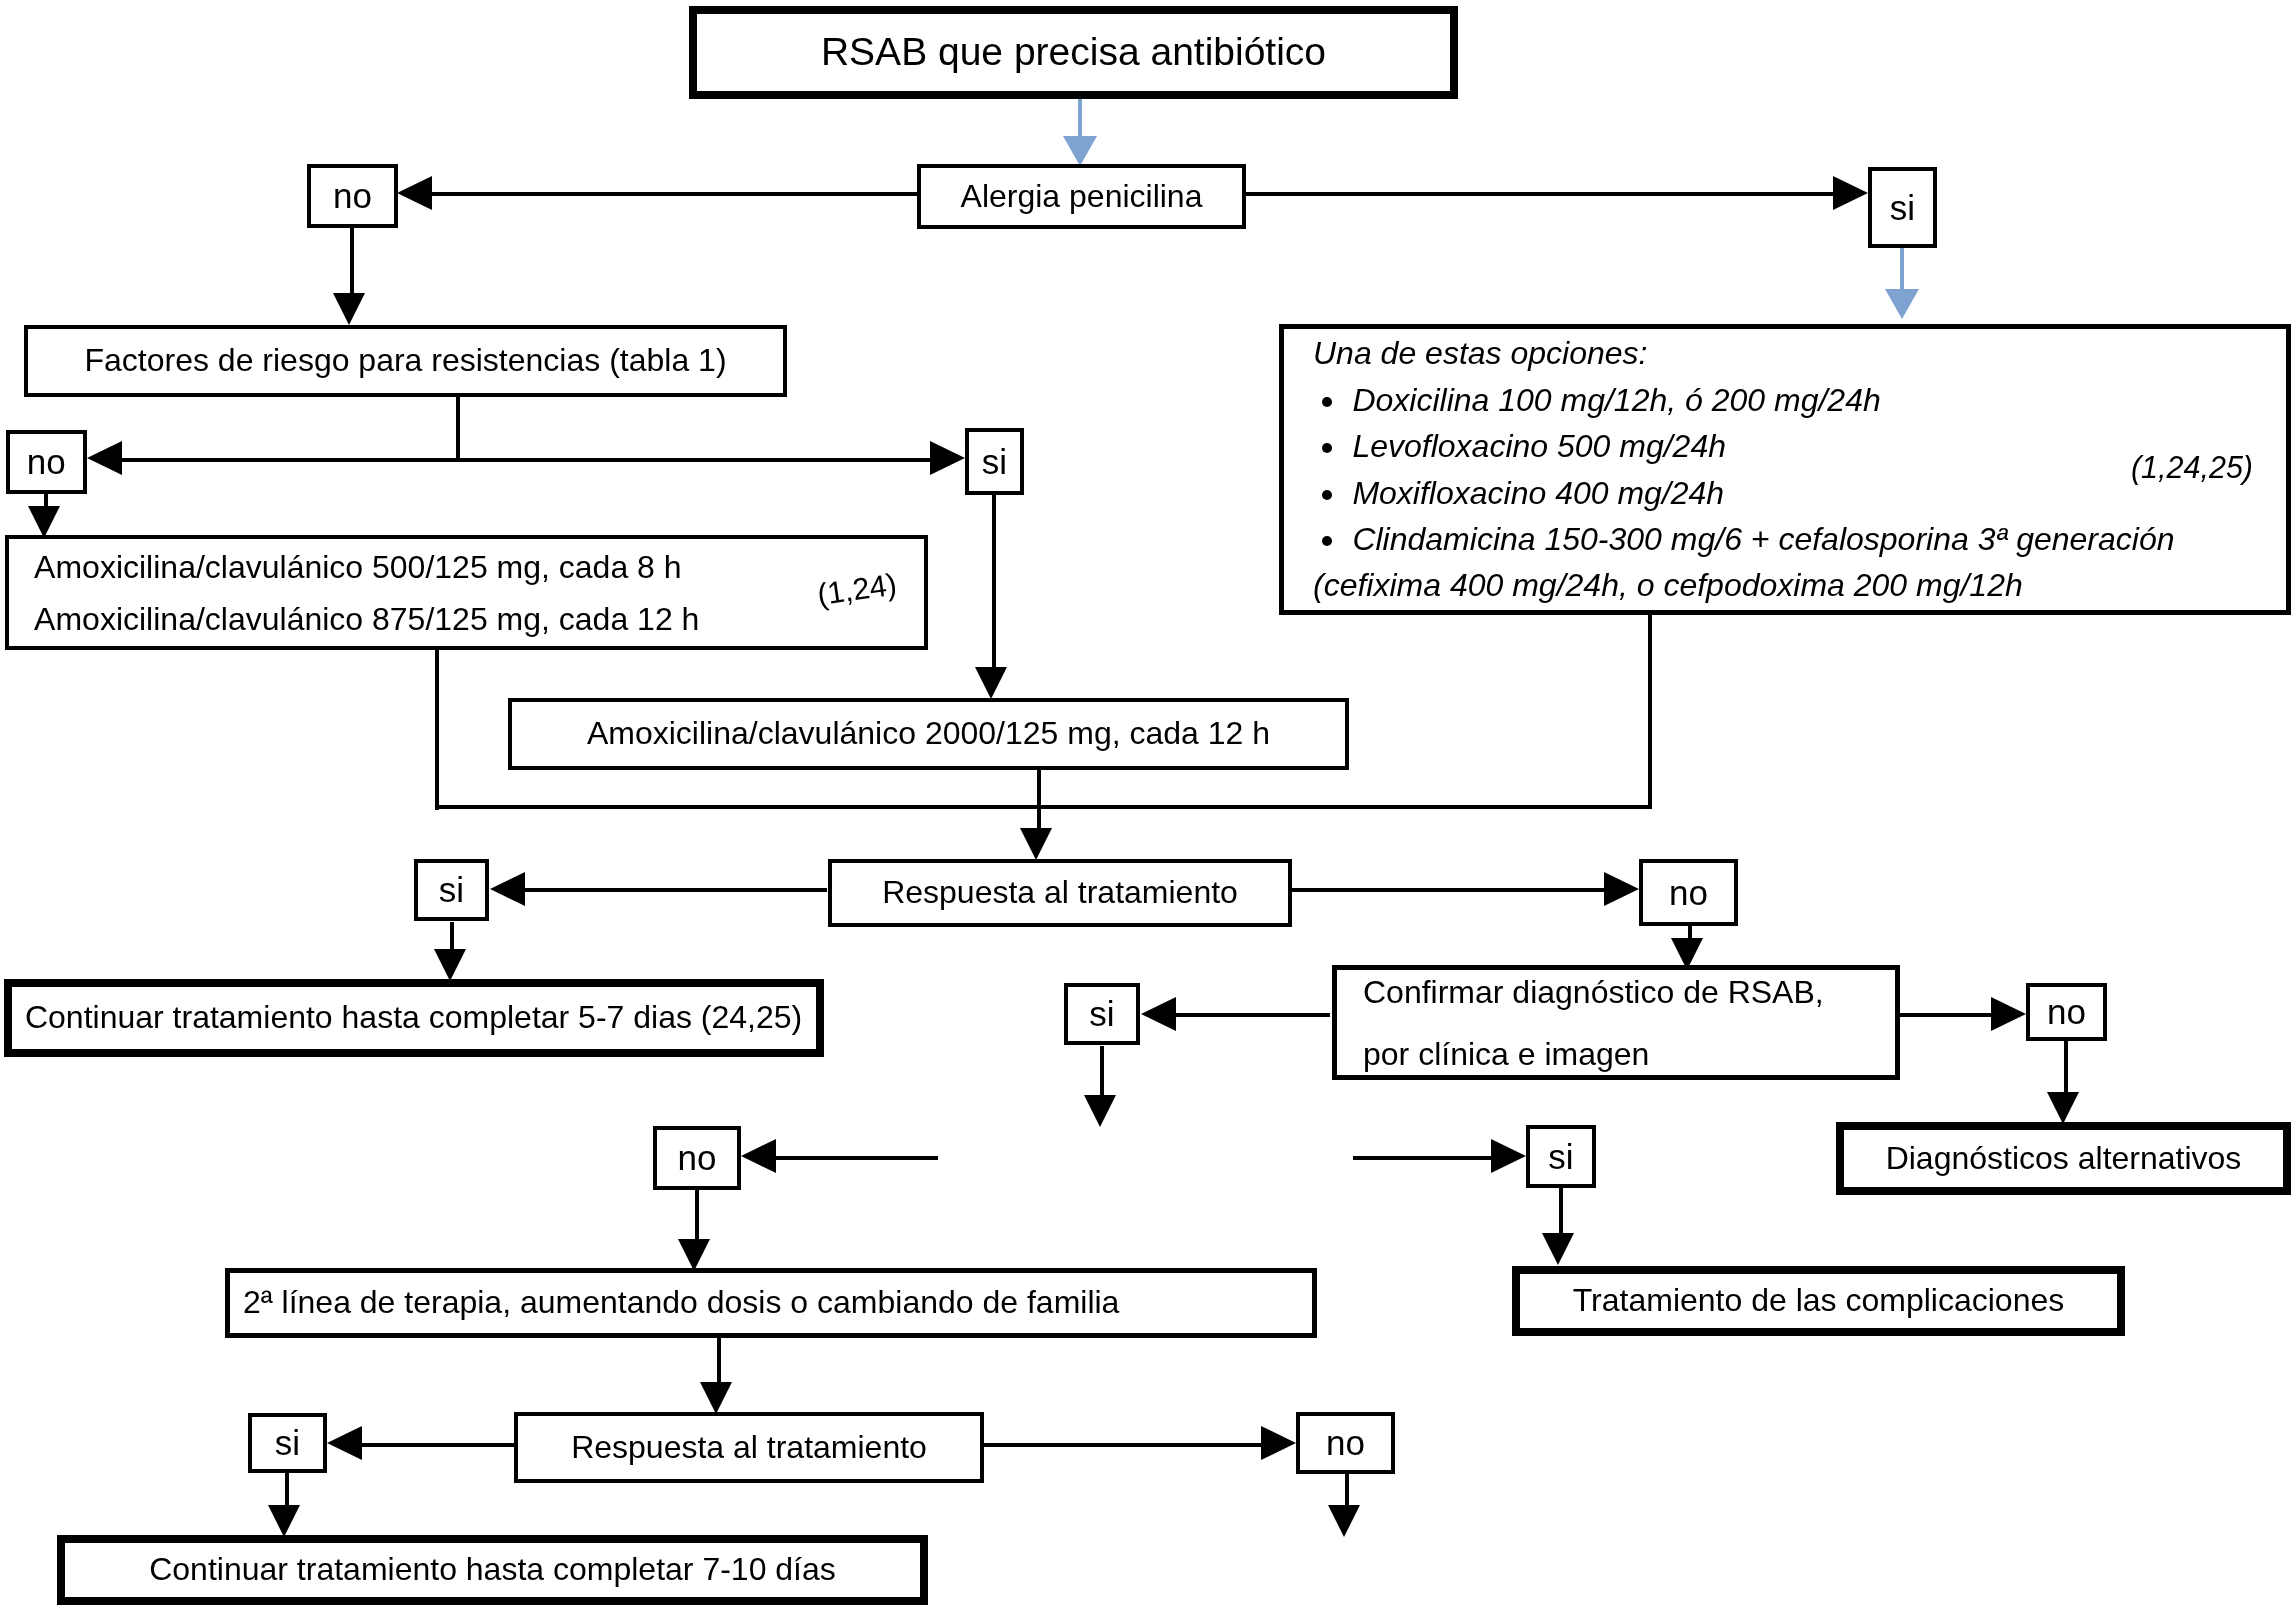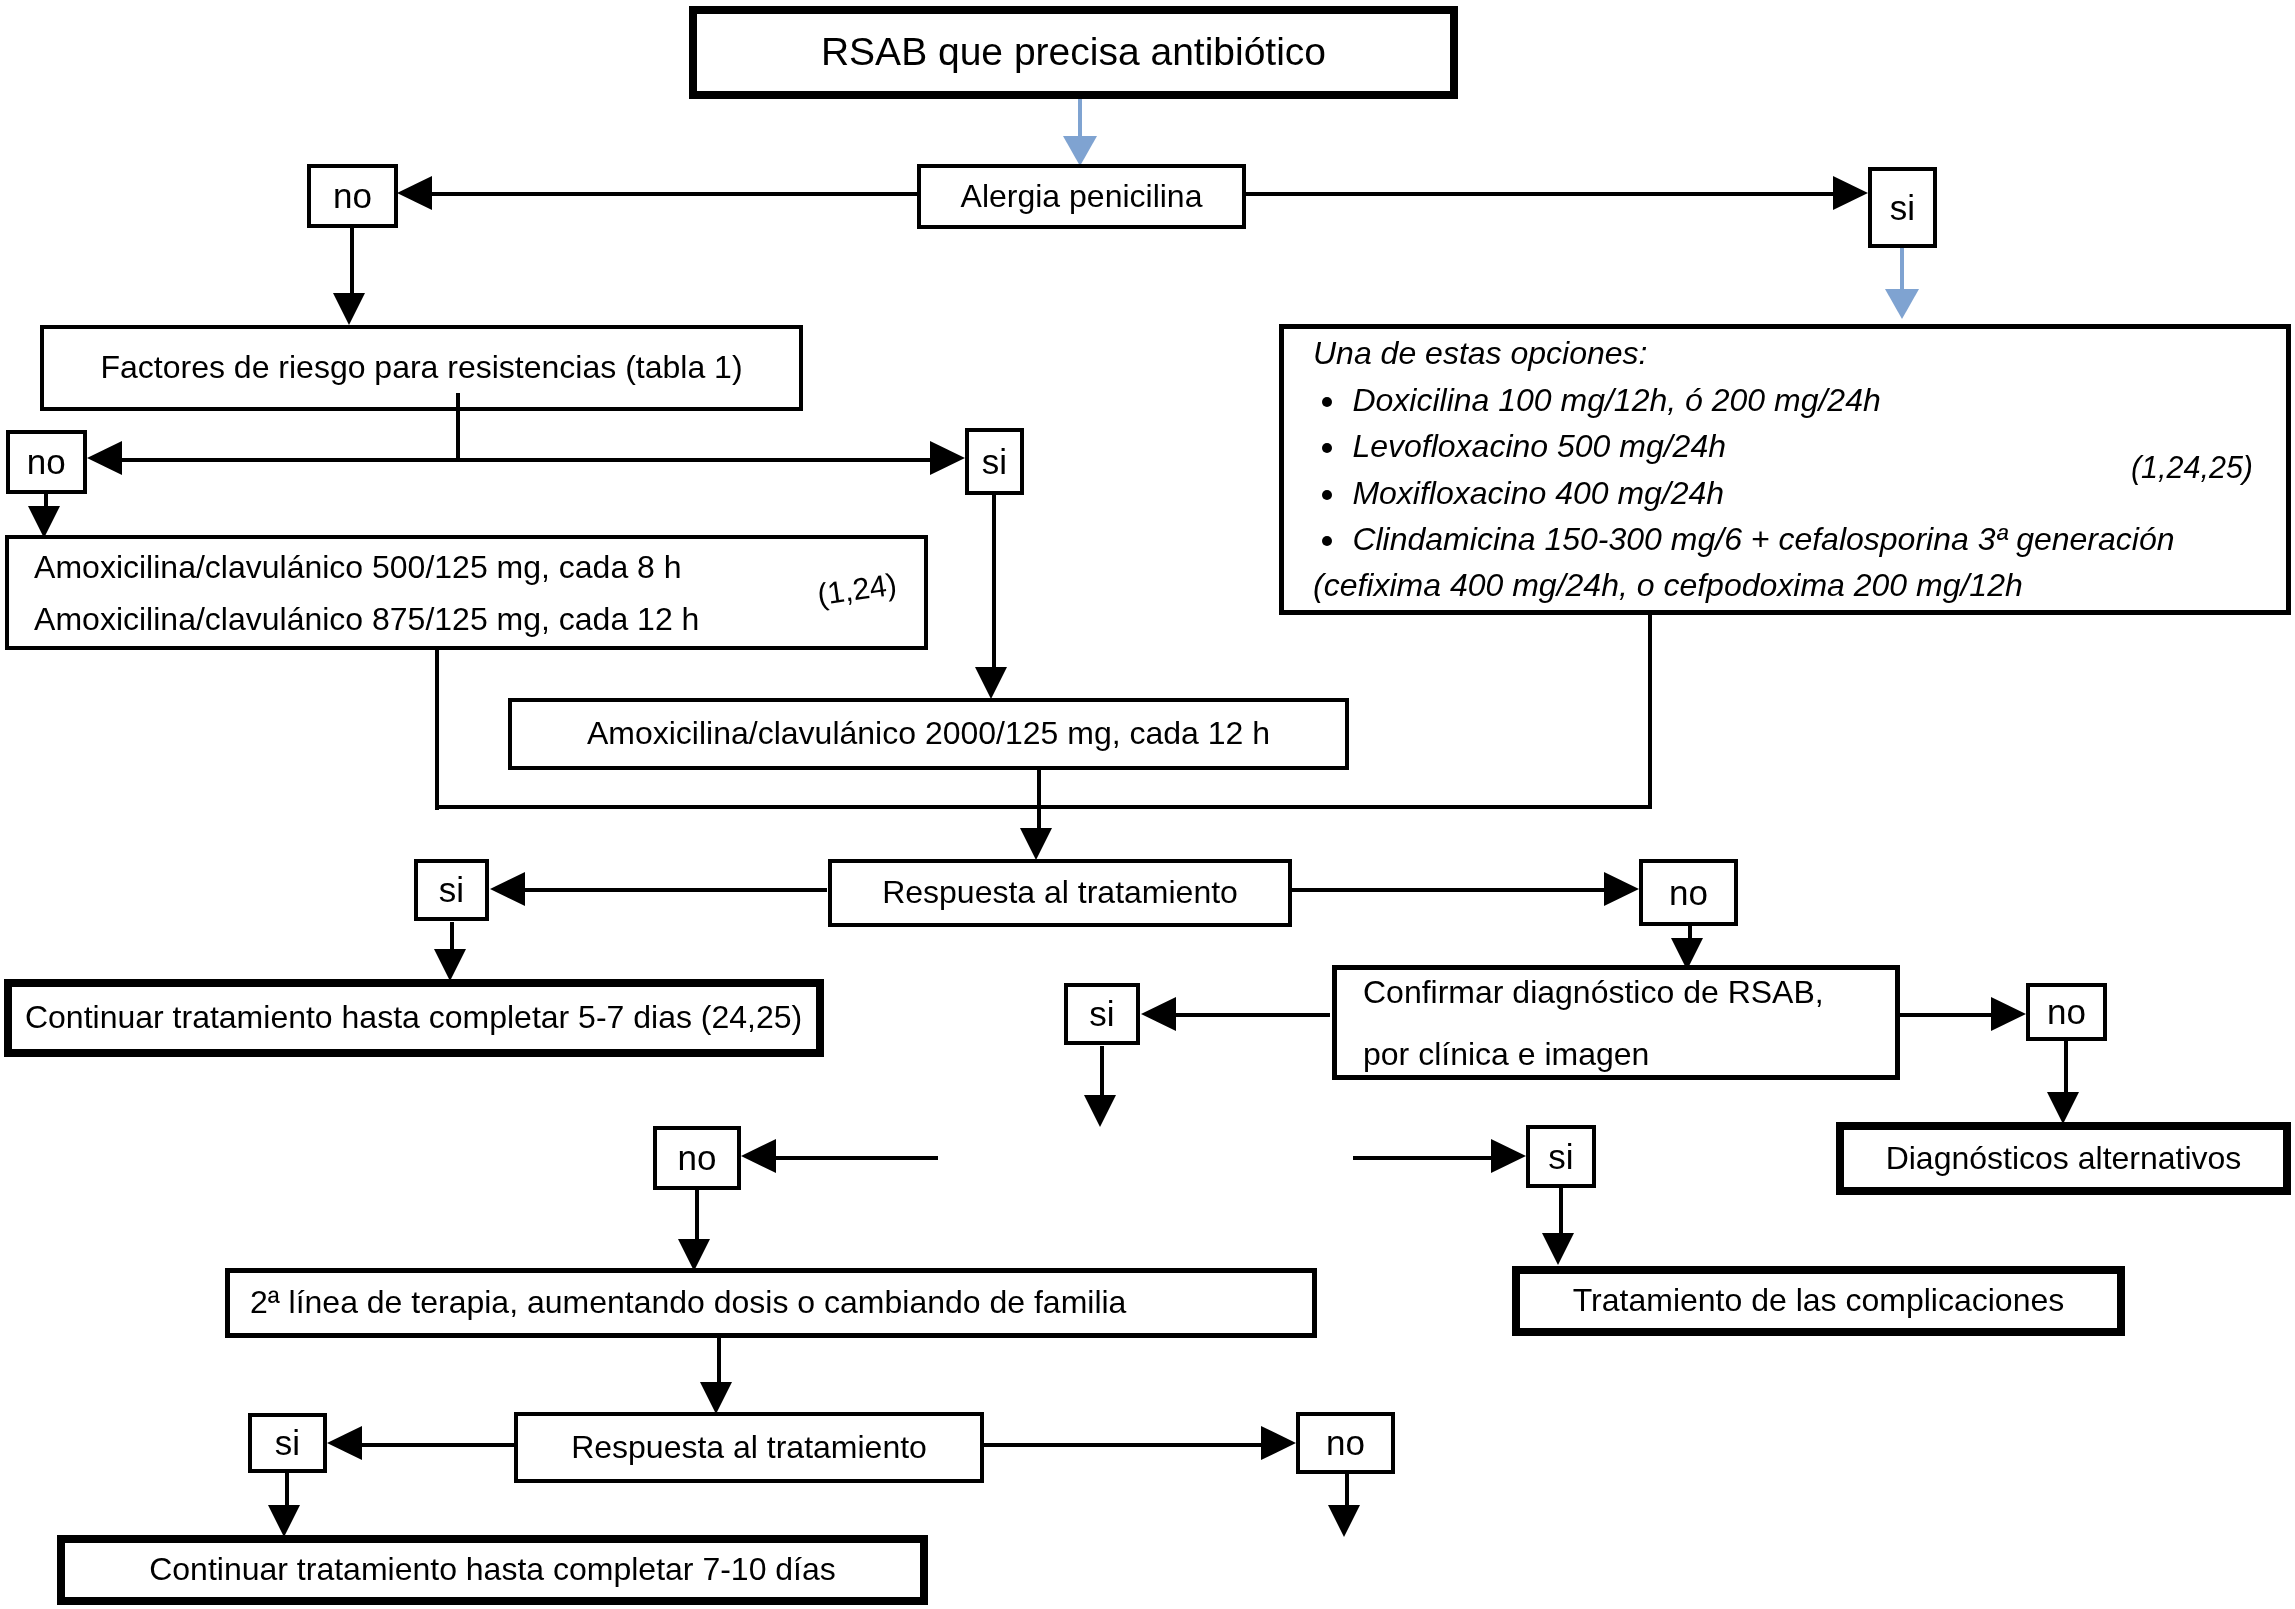--- a/index.html
+++ b/index.html
@@ -54,21 +54,21 @@
   <div class="box label" style="left:1868px;top:167px;width:69px;height:81px;">
     <span>si</span>
   </div>
 
   <div class="vline" style="left:350px;top:228px;height:67px;"></div>
   <div class="ah ah-down" style="left:333px;top:293px;"></div>
 
   <div class="blue-stem" style="left:1900px;top:248px;height:42px;"></div>
   <div class="ah-down-blue" style="left:1885px;top:289px;"></div>
 
-  <div class="box" style="left:40px;top:325px;width:763px;height:86px;">
+  <div class="box" style="left:24px;top:325px;width:763px;height:72px;">
     <span>Factores de riesgo para resistencias (tabla 1)</span>
   </div>
 
   <div class="box col left-text" style="left:1279px;top:324px;width:1012px;height:291px;border-width:5.1px;padding:11.6px 29px;line-height:1.45;font-style:italic;">
     <div>Una de estas opciones:</div>
     <ul class="opt-list">
       <li>Doxicilina 100 mg/12h, ó 200 mg/24h</li>
       <li>Levofloxacino 500 mg/24h</li>
       <li>Moxifloxacino 400 mg/24h</li>
       <li>Clindamicina 150-300 mg/6 + cefalosporina 3ª generación</li>
@@ -170,21 +170,21 @@
   </div>
 
   <div class="hline" style="left:1353px;top:1156px;width:140px;"></div>
   <div class="ah ah-right" style="left:1491px;top:1139px;"></div>
   <div class="box label" style="left:1526px;top:1125px;width:70px;height:63px;">
     <span>si</span>
   </div>
 
   <div class="vline" style="left:695px;top:1190px;height:52px;"></div>
   <div class="ah ah-down" style="left:678px;top:1239px;"></div>
-  <div class="box left-text" style="left:225px;top:1268px;width:1092px;height:70px;border-width:5.1px;padding-left:20px;">
+  <div class="box left-text" style="left:225px;top:1268px;width:1092px;height:70px;border-width:5.1px;padding-left:13px;">
     <span>2ª línea de terapia, aumentando dosis o cambiando de familia</span>
   </div>
 
   <div class="vline" style="left:1559px;top:1188px;height:46px;"></div>
   <div class="ah ah-down" style="left:1542px;top:1233px;"></div>
   <div class="box thick" style="left:1512px;top:1266px;width:613px;height:70px;">
     <span>Tratamiento de las complicaciones</span>
   </div>
 
   <div class="vline" style="left:717px;top:1338px;height:45px;"></div>

